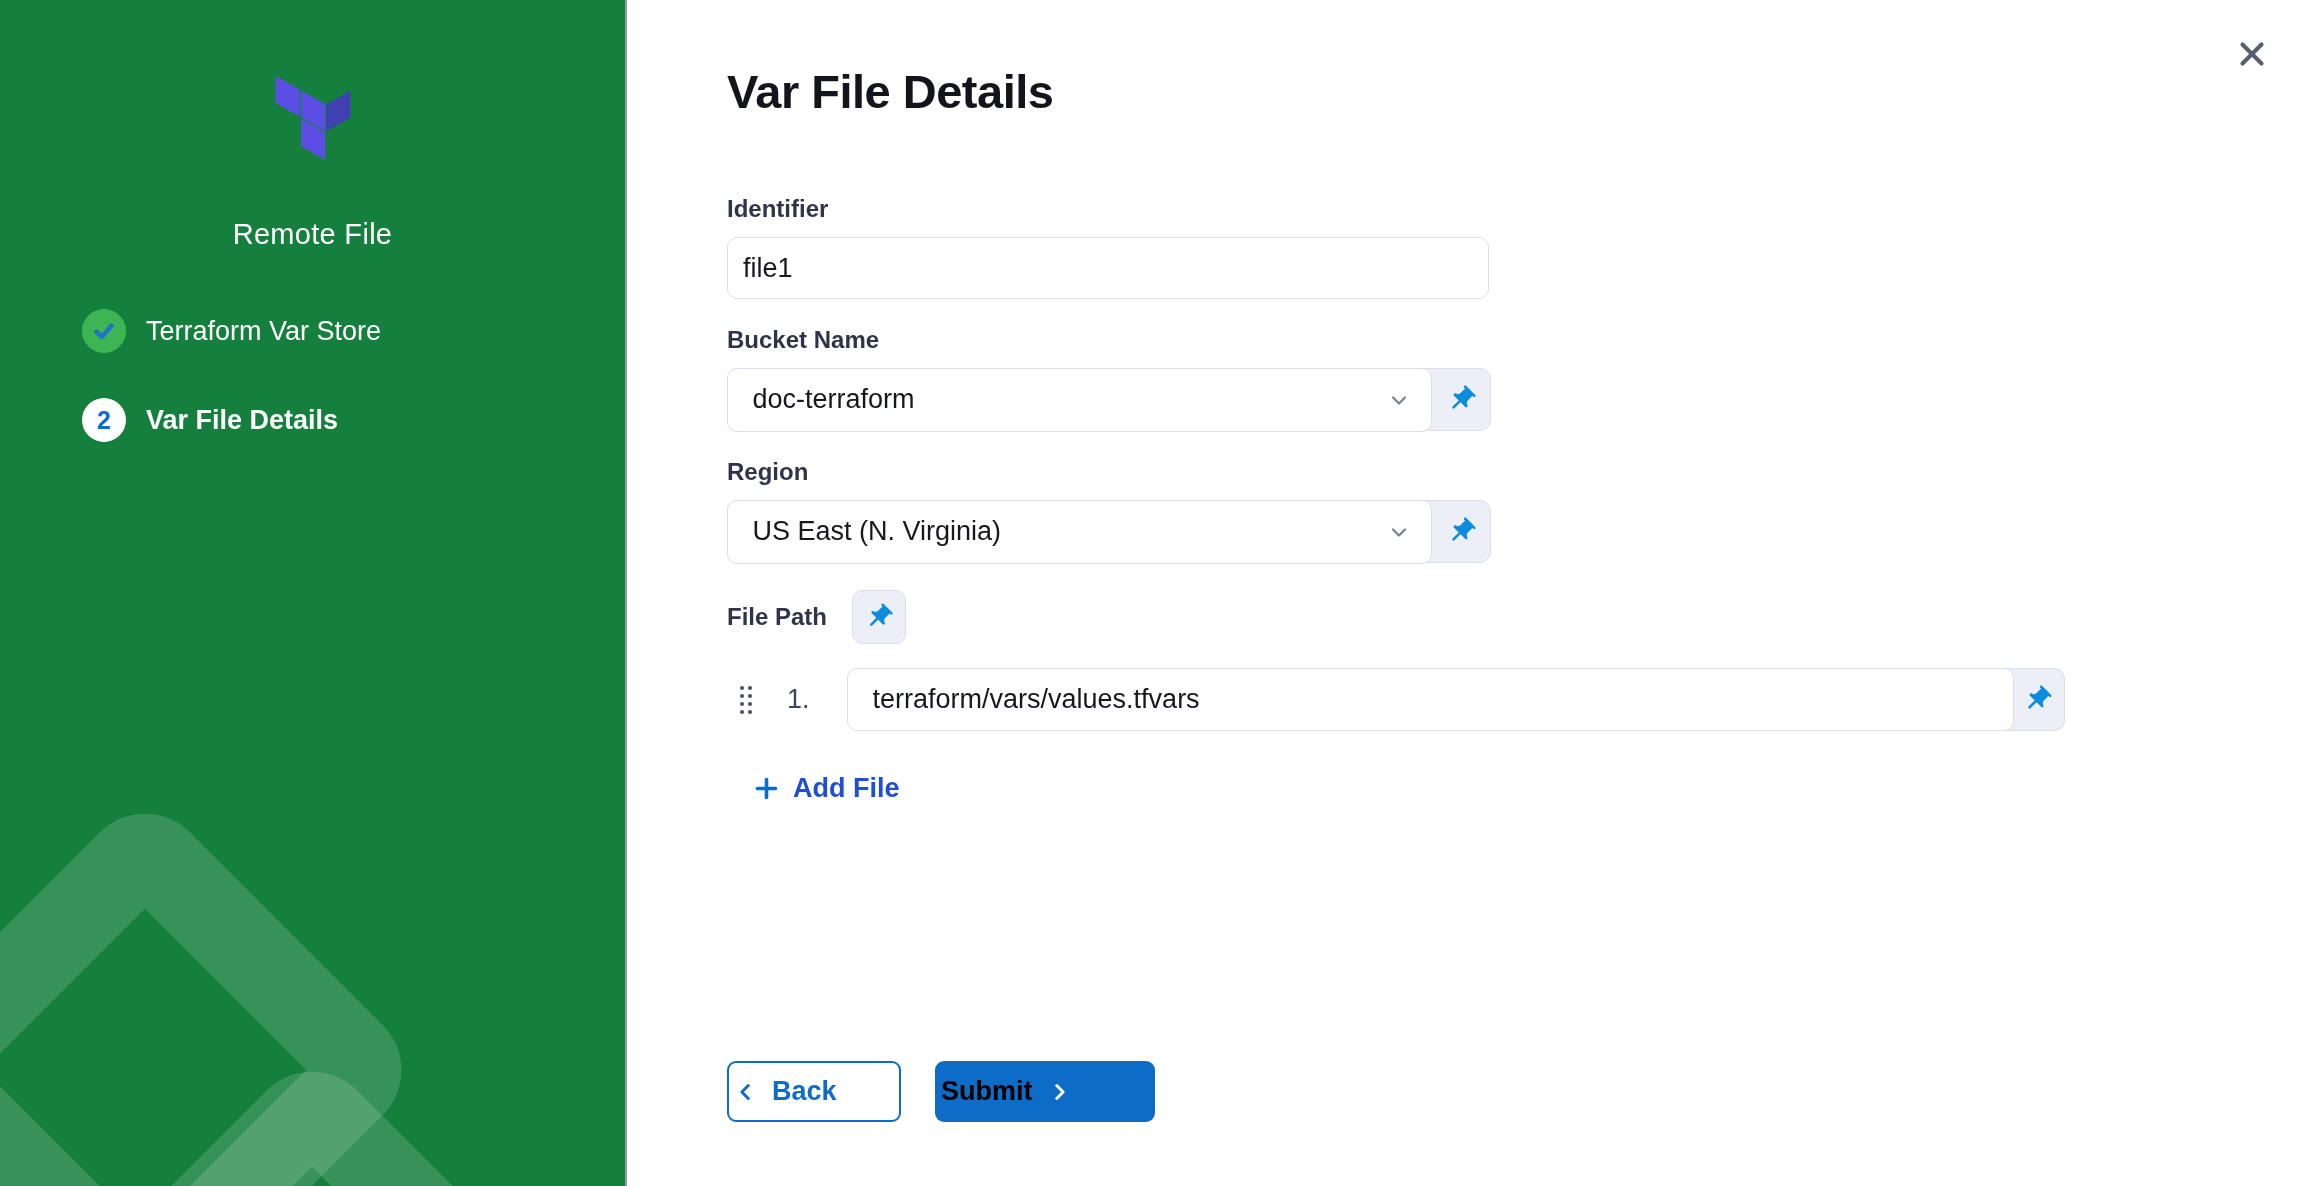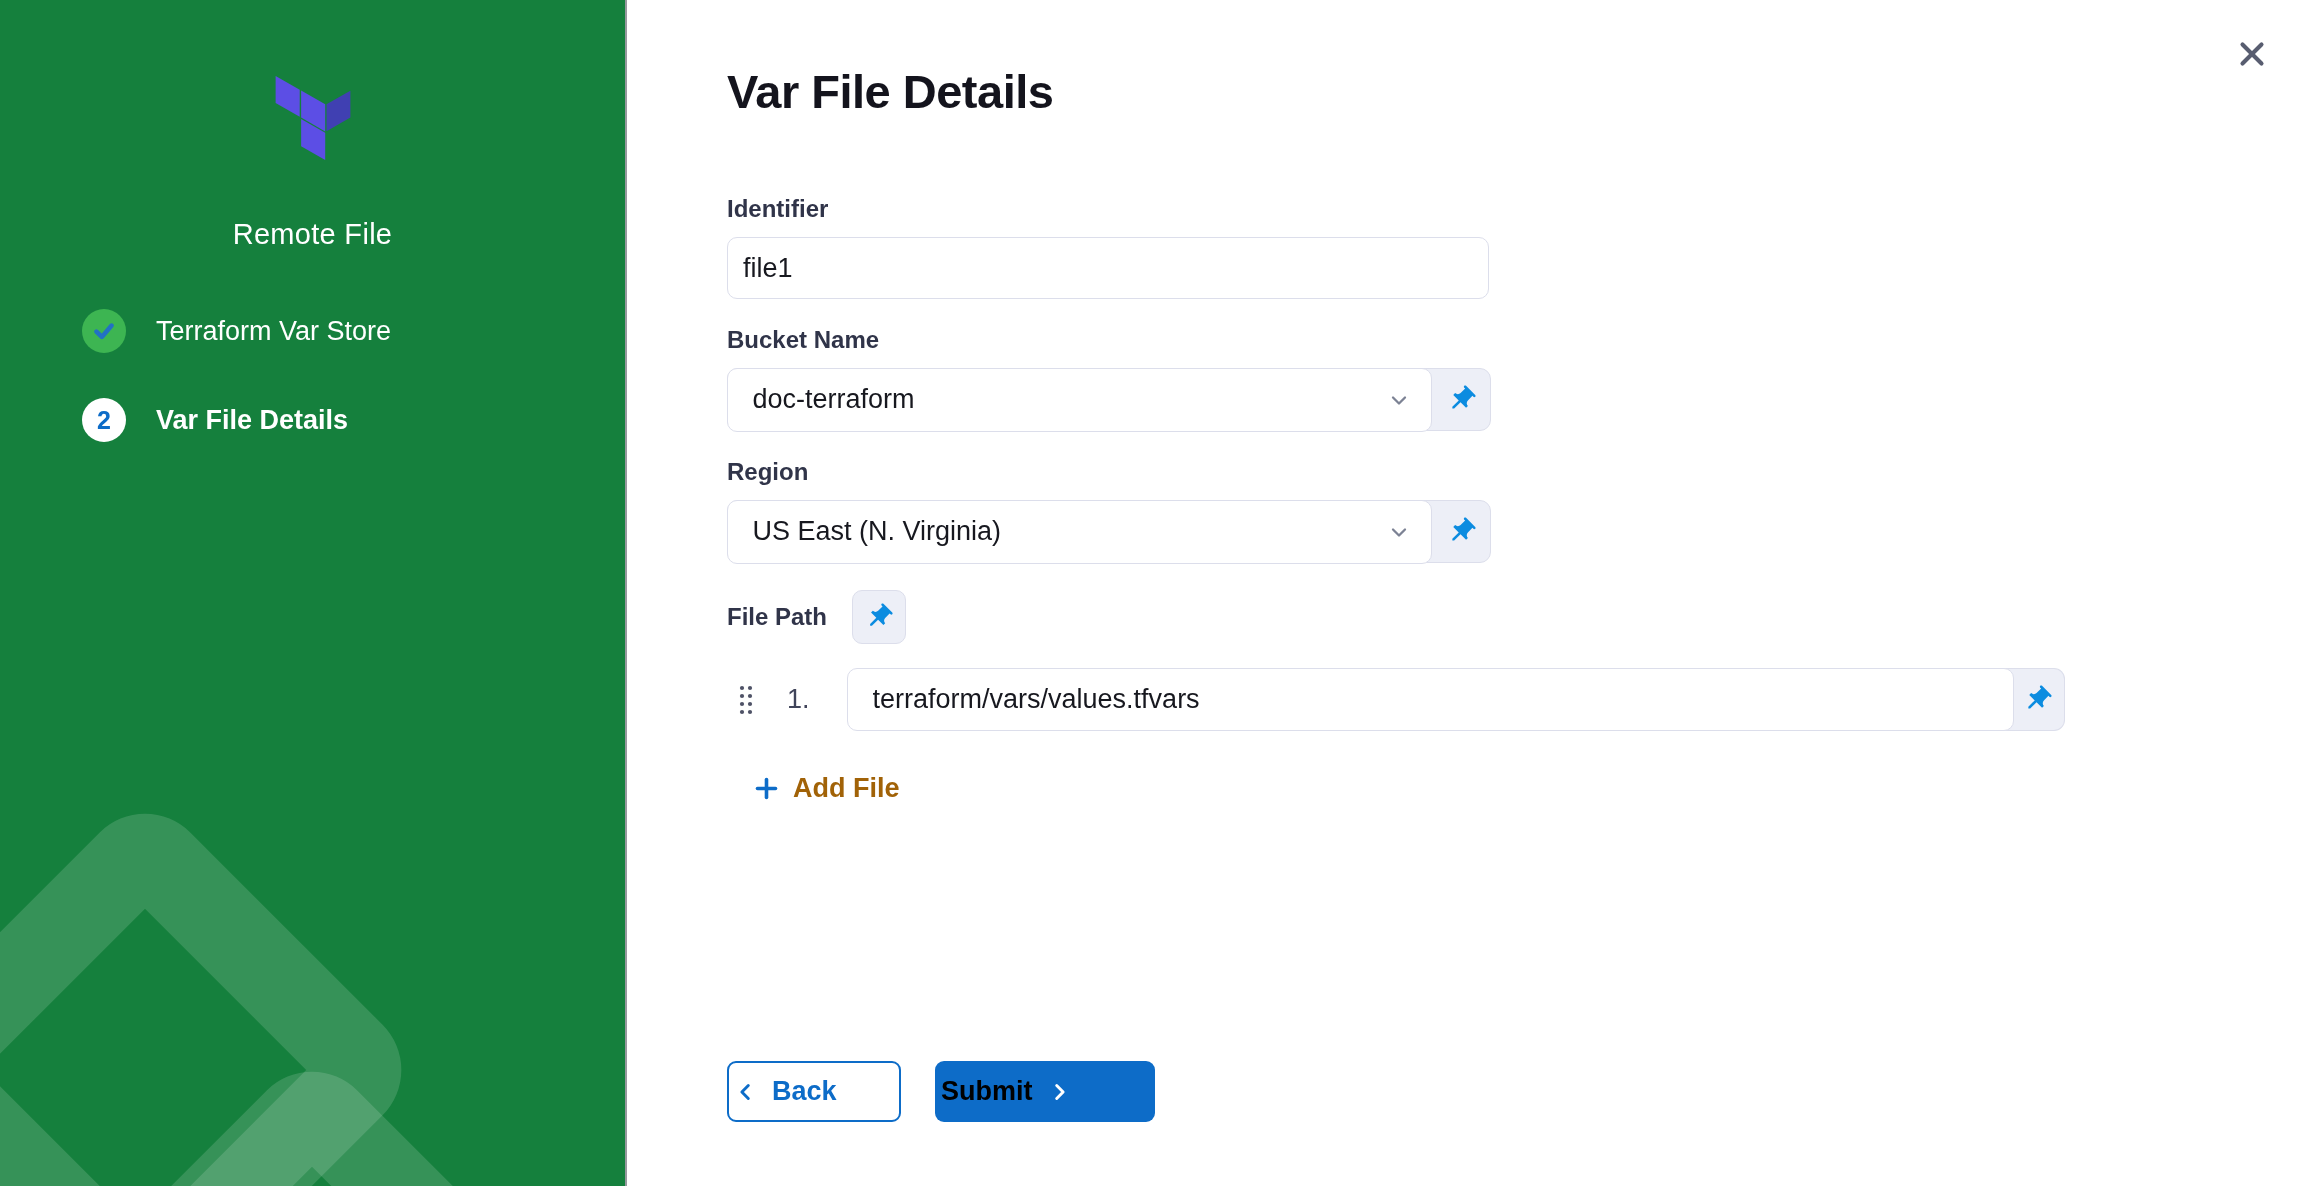--- a/index.html
+++ b/index.html
@@ -35,21 +35,21 @@
   .sidebar-title {
     position: relative;
     margin-top: 44px;
     text-align: center;
     color: #ffffff;
     font-size: 29px;
     font-weight: 500;
     letter-spacing: 0.3px;
   }
   .steps { position: relative; margin: 58px 0 0 82px; }
-  .step { display: flex; align-items: center; gap: 30px; margin-bottom: 45px; cursor: pointer; }
+  .step { display: flex; align-items: center; gap: 20px; margin-bottom: 45px; cursor: pointer; }
   .step-circle {
     width: 44px; height: 44px; border-radius: 50%;
     flex: none;
     display: flex; align-items: center; justify-content: center;
   }
   .step.completed .step-circle { background: #3DB552; }
   .step.active .step-circle { background: #ffffff; }
   .step-number { color: #0D6CC8; font-size: 25px; font-weight: 700; }
   .step-label { color: #ffffff; font-size: 27px; }
   .step.active .step-label { font-weight: 700; }
@@ -150,21 +150,21 @@
     background: #edeff7;
     display: flex; align-items: center; justify-content: center;
     padding: 0 0 0 9px;
     cursor: pointer;
   }
 
   .add-file {
     display: inline-flex; align-items: center; gap: 13px;
     margin: 42px 12px 0 26px;
     background: none; border: none; padding: 0;
-    color: #a16207;
+    color: #1d4ed8;
     font-size: 27px; font-weight: 700;
     font-family: inherit;
     cursor: pointer;
   }
 
   .btn-row { display: flex; gap: 34px; margin-top: 255px; }
   .btn {
     height: 61px;
     border-radius: 9px;
     font-size: 27px; font-weight: 700;

